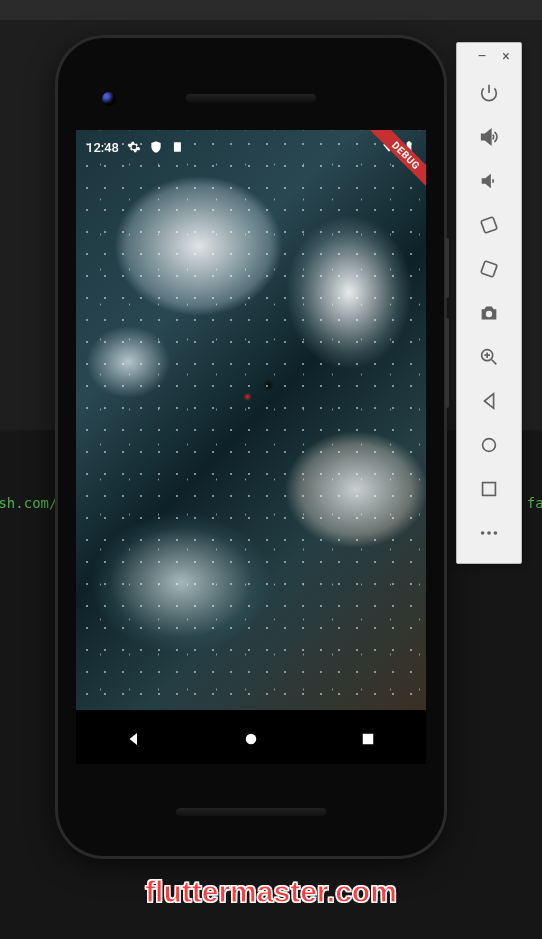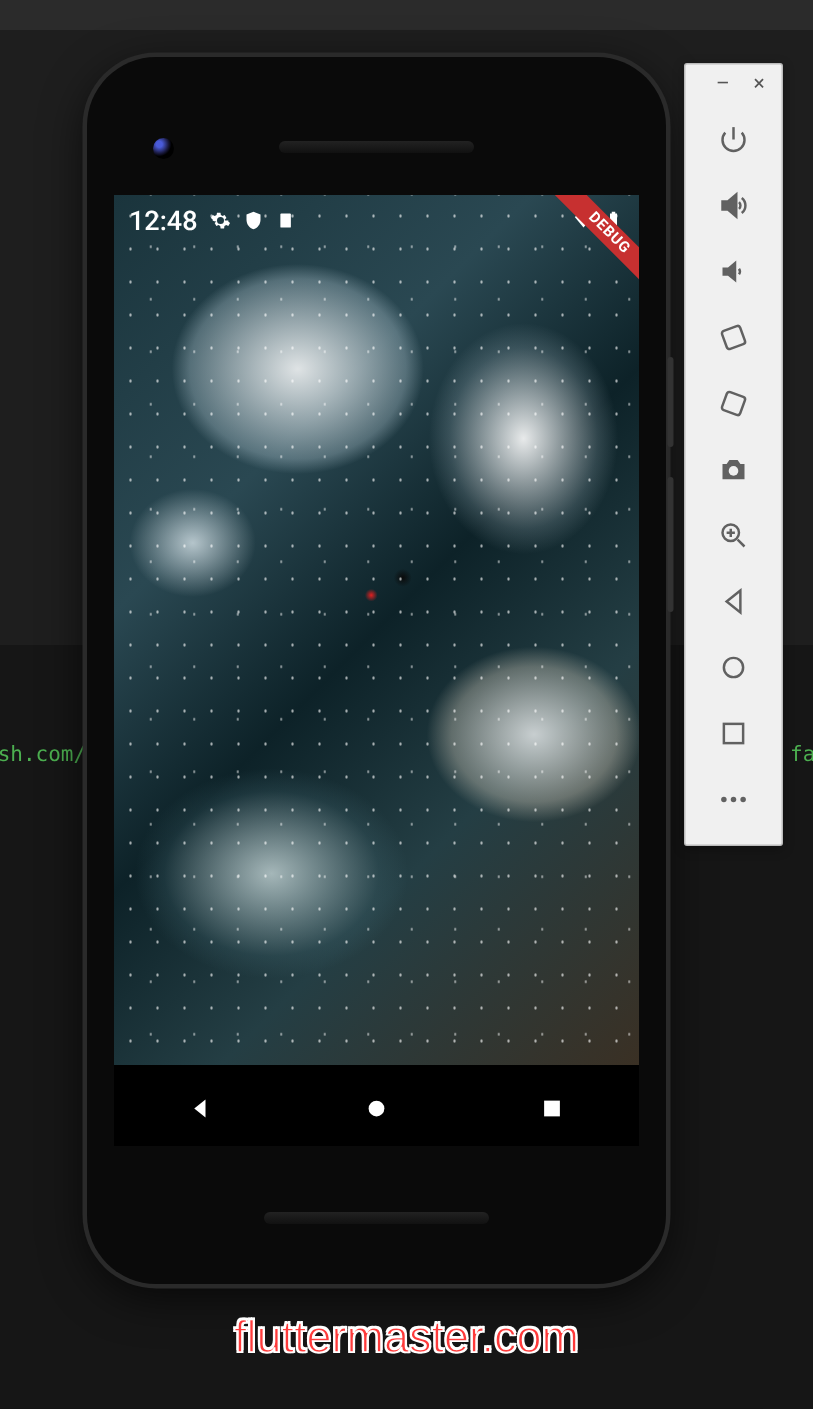--- a/index.html
+++ b/index.html
@@ -80,21 +80,21 @@
     bottom: 92px;
     background: #000;
     overflow: hidden;
   }
   .status-bar {
     height: 24px;
     display: flex;
     align-items: center;
     padding: 17px 10px;
     color: #fff;
-    font-size: 18px;
+    font-size: 13px;
     font-weight: 500;
     position: relative;
     z-index: 3;
     gap: 48px;
   }
   .status-left { display: flex; align-items: center; gap: 8px; }
   .status-right { margin-left: auto; display:flex; align-items:center; gap:6px; }
   .status-icon { width: 14px; height: 14px; display:inline-flex; align-items:center; justify-content:center;}
   .status-icon svg { width:14px; height:14px; fill:#fff; }
 
@@ -210,21 +210,21 @@
   .panel-btn.filled svg { fill:#616161; stroke:none; }
 
   
   .watermark {
     position: absolute;
     bottom: 30px;
     left: 50%;
     transform: translateX(-50%);
     font-family: Arial, sans-serif;
     font-size: 30px;
-    font-weight: 400;
+    font-weight: 700;
     color: #ff3b3b;
     -webkit-text-stroke: 1px #fff;
     text-shadow:
       -1px -1px 0 #fff, 1px -1px 0 #fff,
       -1px 1px 0 #fff, 1px 1px 0 #fff;
     white-space: nowrap;
   }
 </style>
 </head>
 <body>

